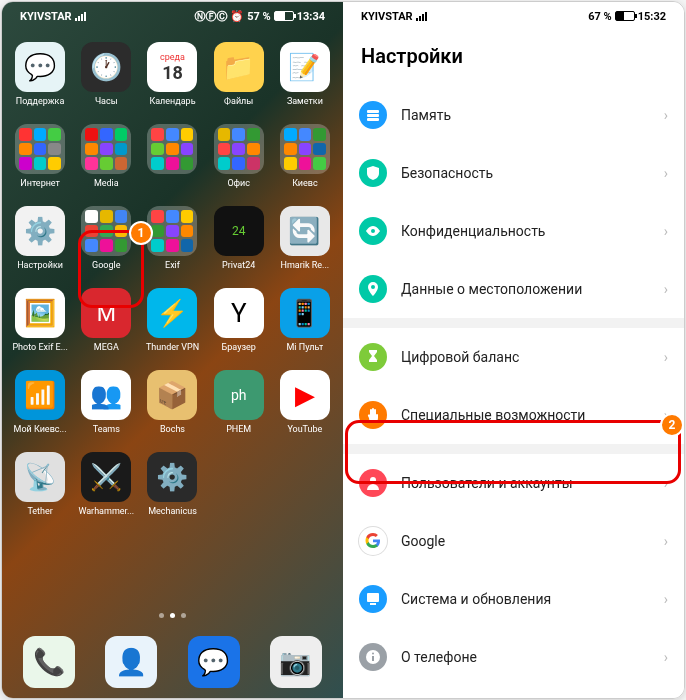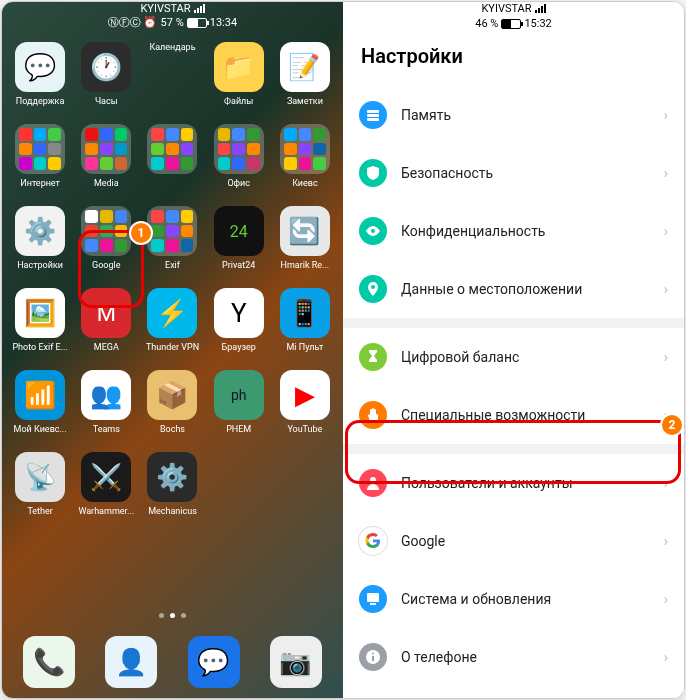--- a/index.html
+++ b/index.html
@@ -1,21 +1,21 @@
 <!DOCTYPE html>
 <html><head>
 <meta charset="utf-8">
 <style>
 * { margin:0; padding:0; box-sizing:border-box; }
 body { font-family:-apple-system,Roboto,Arial,sans-serif; background:#f5f5f5; width:686px; height:700px; overflow:hidden; position:relative; }
 .wrap { display:flex; width:684px; height:698px; border-radius:12px; overflow:hidden; border:1px solid #ccc; margin:1px; box-shadow:0 2px 8px rgba(0,0,0,0.15); }
 .pane { width:342px; height:698px; position:relative; }
 .left { background:linear-gradient(135deg,#2d4a3e 0%,#1a3328 35%,#8b4513 55%,#2f4f4f 100%); }
 .right { background:#fff; }
-.statusbar { height:28px; display:flex; align-items:center; justify-content:space-between; padding:0 10px; font-size:11px; font-weight:400;flex-direction:column; }
+.statusbar { height:28px; display:flex; align-items:center; justify-content:space-between; padding:0 18px; font-size:11px; font-weight:700; }
 .left .statusbar { color:#fff; }
 .right .statusbar { color:#000; }
 .sb-l,.sb-r { display:flex; align-items:center; gap:3px; }
 .sig { display:inline-flex; align-items:flex-end; gap:1px; }
 .sig span { width:2px; background:currentColor; }
 .sig span:nth-child(1){height:3px}
 .sig span:nth-child(2){height:5px}
 .sig span:nth-child(3){height:7px}
 .sig span:nth-child(4){height:9px}
 .bat { width:20px; height:10px; border:1px solid currentColor; border-radius:2px; position:relative; }
@@ -77,20 +77,24 @@
     <div class="grid" id="grid">
         <div class="app">
           <div class="app-icon" style="background: rgb(230, 244, 246); color: rgb(51, 170, 187);">💬</div>
           <div class="app-label">Поддержка</div>
         </div>
         <div class="app">
           <div class="app-icon" style="background: rgb(44, 44, 44); color: rgb(255, 255, 255);">🕐</div>
           <div class="app-label">Часы</div>
         </div>
         <div class="app">
+          <div class="app-icon cal-cell" style="background: rgb(255, 255, 255);">
+            <span style="color:#e33">среда</span>
+            <b>18</b>
+          </div>
           <div class="app-label">Календарь</div>
         </div>
         <div class="app">
           <div class="app-icon" style="background: rgb(255, 210, 77); color: rgb(255, 255, 255);">📁</div>
           <div class="app-label">Файлы</div>
         </div>
         <div class="app">
           <div class="app-icon" style="background: rgb(255, 255, 255); color: rgb(244, 196, 48);">📝</div>
           <div class="app-label">Заметки</div>
         </div>
@@ -204,21 +208,21 @@
               <span style="background: rgb(136, 68, 255);"></span>
               <span style="background: rgb(255, 136, 0);"></span>
               <span style="background: rgb(0, 204, 204);"></span>
               <span style="background: rgb(238, 17, 153);"></span>
               <span style="background: rgb(17, 102, 170);"></span>
             </div>
           </div>
           <div class="app-label">Exif</div>
         </div>
         <div class="app">
-          <div class="app-icon" style="background: rgb(17, 17, 17); color: rgb(102, 204, 51); font-size: 16px;">24</div>
+          <div class="app-icon" style="background: rgb(17, 17, 17); color: rgb(102, 204, 51); font-size: 12px;">24</div>
           <div class="app-label">Privat24</div>
         </div>
         <div class="app">
           <div class="app-icon" style="background: rgb(232, 232, 232); color: rgb(238, 136, 0);">🔄</div>
           <div class="app-label">Hmarik Re...</div>
         </div>
         <div class="app">
           <div class="app-icon" style="background: rgb(255, 255, 255); color: rgb(255, 255, 255);">🖼️</div>
           <div class="app-label">Photo Exif E...</div>
         </div>
@@ -244,21 +248,21 @@
         </div>
         <div class="app">
           <div class="app-icon" style="background: rgb(255, 255, 255); color: rgb(80, 89, 201);">👥</div>
           <div class="app-label">Teams</div>
         </div>
         <div class="app">
           <div class="app-icon" style="background: rgb(232, 192, 112); color: rgb(255, 255, 255);">📦</div>
           <div class="app-label">Bochs</div>
         </div>
         <div class="app">
-          <div class="app-icon" style="background: rgb(61, 153, 112); color: #0f172a; font-size: 14px;">ph</div>
+          <div class="app-icon" style="background: rgb(61, 153, 112); color: #ffffff; font-size: 14px;">ph</div>
           <div class="app-label">PHEM</div>
         </div>
         <div class="app">
           <div class="app-icon" style="background: rgb(255, 255, 255); color: rgb(255, 0, 0);">▶</div>
           <div class="app-label">YouTube</div>
         </div>
         <div class="app">
           <div class="app-icon" style="background: rgb(224, 224, 224); color: rgb(17, 17, 170);">📡</div>
           <div class="app-label">Tether</div>
         </div>
@@ -300,21 +304,21 @@
       <div class="sb-l">
         <span>KYIVSTAR</span>
         <span class="sig">
             <span></span>
             <span></span>
             <span></span>
             <span></span>
           </span>
       </div>
       <div class="sb-r">
-        <span>46 %</span>
+        <span>67 %</span>
         <span class="bat">
             <i style="width:46%"></i>
           </span>
         <span>15:32</span>
       </div>
     </div>
     <div class="settings-title">Настройки</div>
     <div id="slist">
         <div class="sitem">
           <div class="sicon" style="background: rgb(26, 157, 255);">

